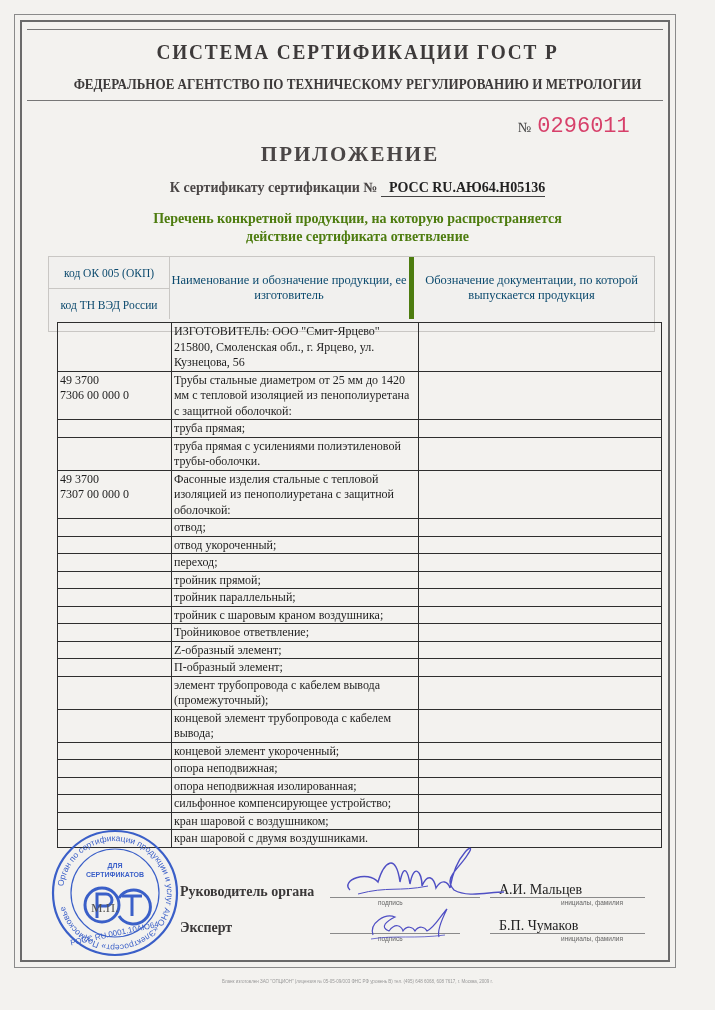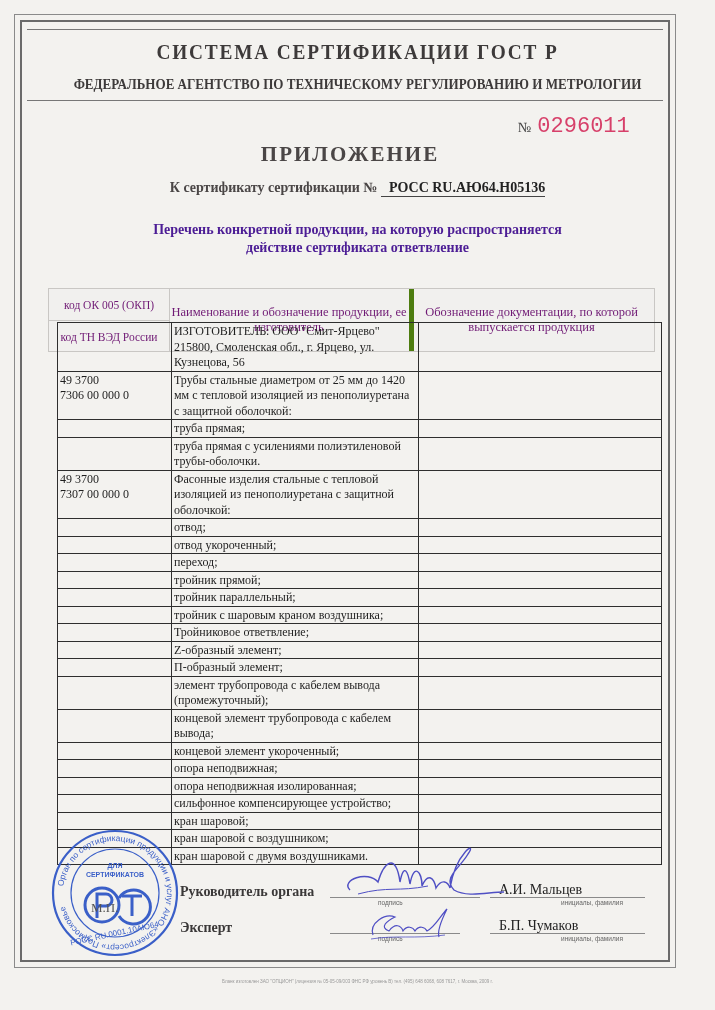--- a/index.html
+++ b/index.html
@@ -44,27 +44,27 @@
     .to-cert {
       position: absolute; left: 0; width: 715px; top: 180px; text-align: center;
       font-size: 14px; font-weight: bold; color: #4a4646;
     }
     .to-cert .cert-ref {
       font-weight: bold; display: inline-block; min-width: 150px;
       border-bottom: 1px solid #444; color: #222; padding: 0 0 0 8px; text-align: left;
     }
     .list-title {
       position: absolute; left: 0; width: 715px; top: 210px; text-align: center;
-      font-size: 14px; font-weight: bold; color: #4c1d95; line-height: 18px; margin-top: 11px;
+      font-size: 14px; font-weight: bold; color: #4d7c0f; line-height: 18px;
     }
     
     .hdr-grid {
-      position: absolute; left: 48px; top: 256px; width: 607px; height: 64px;
+      position: absolute; left: 48px; top: 256px; width: 607px; height: 76px;
       border: 1px solid #c9c7c4; box-sizing: border-box; background: rgba(240,239,236,0.6);
-      font-size: 12.5px; color: #701a75; margin-top: 32px;
+      font-size: 12.5px; color: #0c4a6e;
     }
     .hdr-grid .c1 { position: absolute; left: 0; top: 0; width: 120px; height: 62px; border-right: 1px solid #c9c7c4; }
     .hdr-grid .c1 .r { height: 31px; display: flex; align-items: center; justify-content: center; font-size: 11.5px; }
     .hdr-grid .c1 .r.top { border-bottom: 1px solid #c9c7c4; }
     .hdr-grid .c2 { position: absolute; left: 120px; top: 0; width: 240px; height: 62px; border-right: 5px solid #4d7c0f;
       display: flex; align-items: center; justify-content: center; text-align: center; line-height: 15px; }
     .hdr-grid .c3 { position: absolute; left: 360px; top: 0; right: 0; height: 62px;
       display: flex; align-items: center; justify-content: center; text-align: center; line-height: 15px; }
     
     table.data {
@@ -282,28 +282,20 @@
         </td>
         <td class="name">опора неподвижная изолированная;</td>
         <td class="doc"></td>
       </tr>
       <tr>
         <td class="code">
           <span style="display: block;"></span>
           <span style="display: block;"></span>
         </td>
         <td class="name">сильфонное компенсирующее устройство;</td>
-        <td class="doc"></td>
-      </tr>
-      <tr>
-        <td class="code">
-          <span style="display: block;"></span>
-          <span style="display: block;"></span>
-        </td>
-        <td class="name">кран шаровой;</td>
         <td class="doc"></td>
       </tr>
       <tr>
         <td class="code">
           <span style="display: block;"></span>
           <span style="display: block;"></span>
         </td>
         <td class="name">кран шаровой с воздушником;</td>
         <td class="doc"></td>
       </tr>

